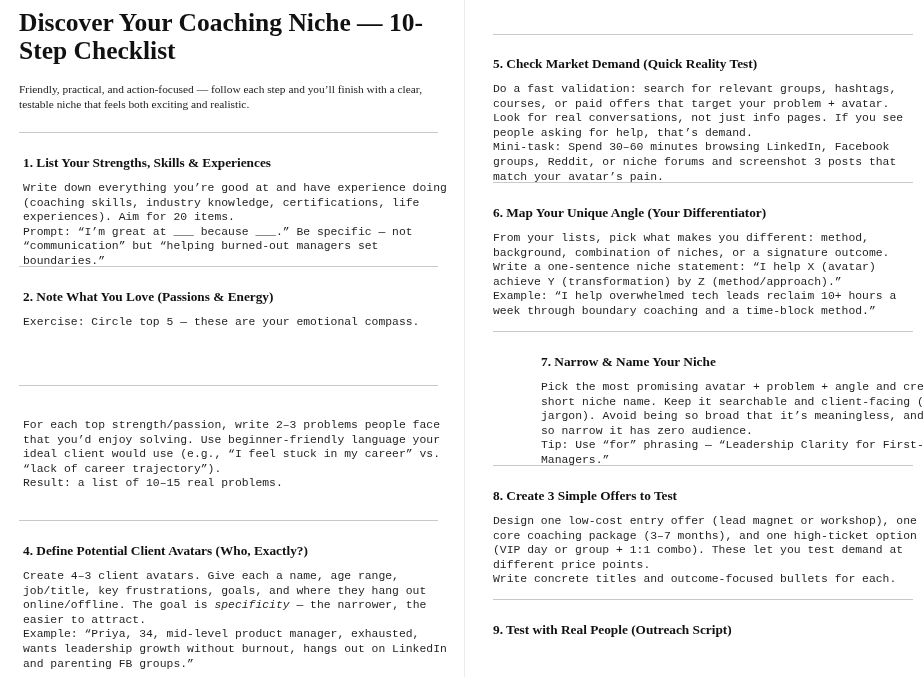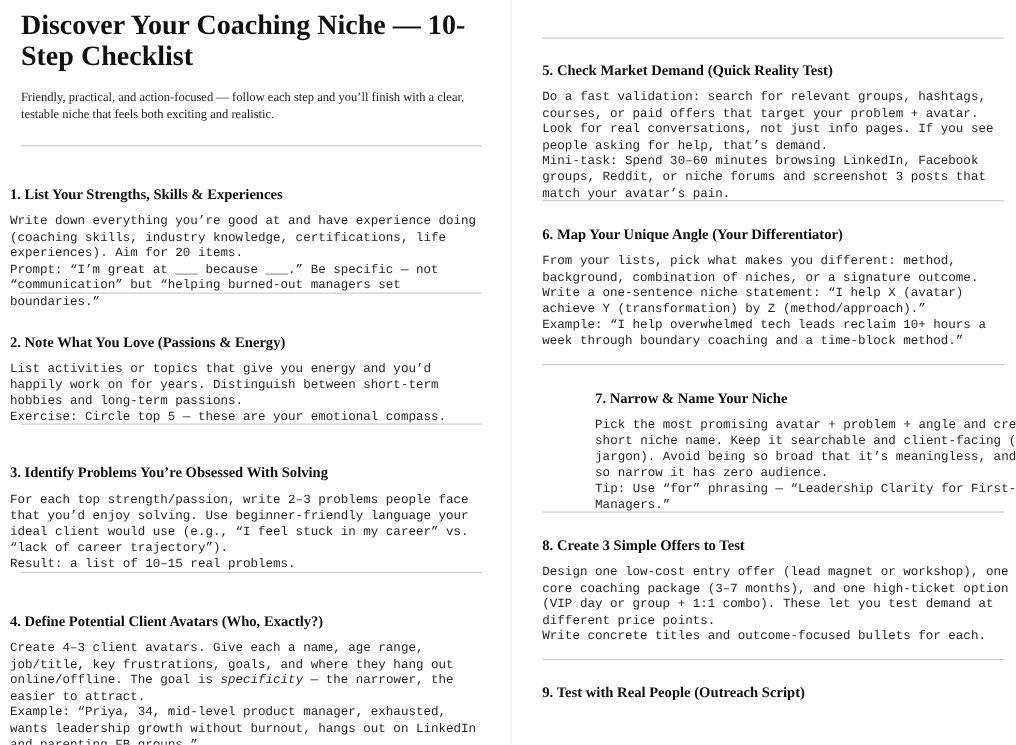--- a/index.html
+++ b/index.html
@@ -21,21 +21,21 @@
     .intro {
       position: absolute; left: 19px; top: 82px; width: 420px;
       font-size: 11.4px; line-height: 14.6px; margin: 0;
     }
     .rule {
       position: absolute; height: 0; border-top: 1px solid #c9c9c9;
     }
     .col-left .rule { left: 19px; width: 419px; }
     .col-right .rule { left: 27px; width: 420px; }
     .section { position: absolute; }
-    .col-left .section { left: 9px; width: 425px; margin-top: 14px; }
+    .col-left .section { left: 23px; width: 425px; }
     .col-right .section { left: 27px; width: 430px; }
     .sec-title {
       margin: 0; font-size: 13.3px; font-weight: bold; line-height: 16px; color: #111;
     }
     .sec-body {
       margin: 10px 0 0 0; font-size: 11.4px; line-height: 14.6px; color: #1f1f1f; font-family: Liberation Mono, monospace;
     }
     .sec-body p { margin: 0; }
     .sec-body em { font-style: italic; }
   </style>
@@ -54,29 +54,27 @@
       <p>Write down everything you’re good at and have experience doing (coaching skills, industry knowledge, certifications, life experiences). Aim for 20 items.</p>
       <p>Prompt: “I’m great at ___ because ___.” Be specific — not “communication” but “helping burned-out managers set boundaries.”</p>
     </div>
   </div>
 
   <div class="rule" style="top:266px;"></div>
 
   <div class="section" style="top:289px;">
     <h2 class="sec-title">2. Note What You Love (Passions &amp; Energy)</h2>
     <div class="sec-body">
-      <p>List activities or topics that give you energy and you’d happily work on for years. Distinguish between short-term hobbies and long-term passions.</p>
       <p>Exercise: Circle top 5 — these are your emotional compass.</p>
     </div>
   </div>
 
   <div class="rule" style="top:385px;"></div>
 
   <div class="section" style="top:408px;">
-    <h2 class="sec-title">3. Identify Problems You’re Obsessed With Solving</h2>
     <div class="sec-body">
       <p>For each top strength/passion, write 2–3 problems people face that you’d enjoy solving. Use beginner-friendly language your ideal client would use (e.g., “I feel stuck in my career” vs. “lack of career trajectory”).</p>
       <p>Result: a list of 10–15 real problems.</p>
     </div>
   </div>
 
   <div class="rule" style="top:520px;"></div>
 
   <div class="section" style="top:543px;">
     <h2 class="sec-title">4. Define Potential Client Avatars (Who, Exactly?)</h2>

